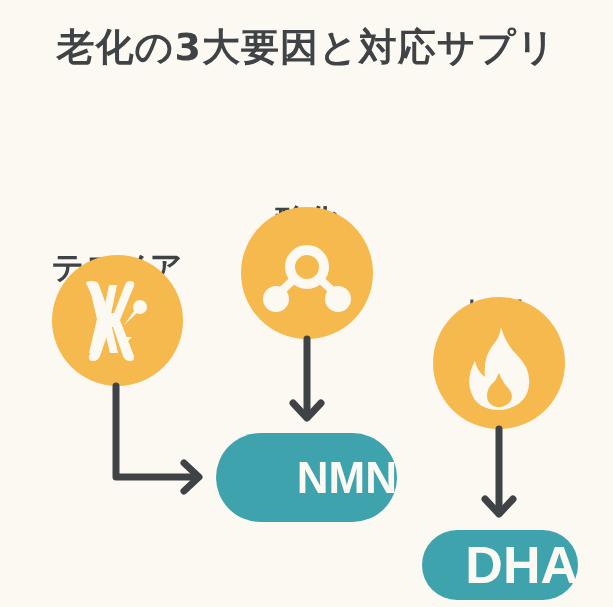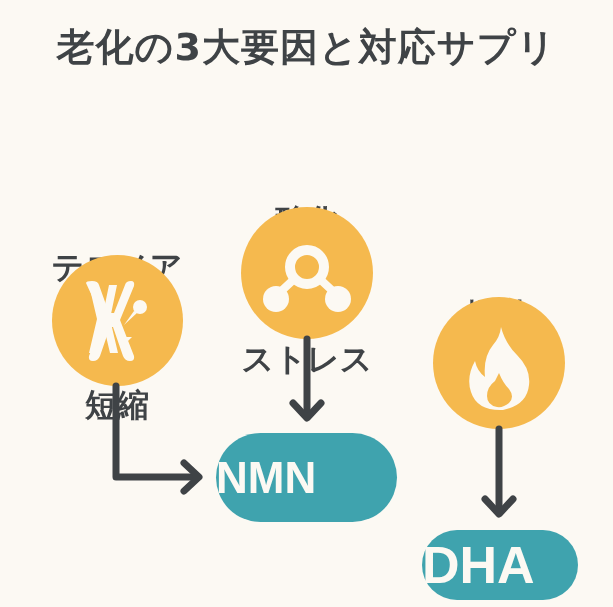--- a/index.html
+++ b/index.html
@@ -1,45 +1,43 @@
 <!DOCTYPE html>
 <html><head>
 <meta charset="utf-8">
 <style>
   html,body{margin:0;padding:0;}
   body{width:613px;height:607px;background:#fcf9f3;position:relative;overflow:hidden;font-family:"DejaVu Sans","Liberation Sans",sans-serif;color:#3f4346;}
   .title{position:absolute;left:0;top:22px;width:613px;text-align:center;font-size:38px;font-weight:bold;letter-spacing:1px;}
   .label{position:absolute;text-align:center;font-size:32px;font-weight:bold;line-height:46px;white-space:pre;}
   .circle{position:absolute;border-radius:50%;background:#f5b94e;}
-  .pill{position:absolute;border-radius:999px;background:#3fa3ae;color:#fcf9f3;font-family:"Liberation Sans",sans-serif;font-weight:bold;display:flex;align-items:center;justify-content:flex-start;}
+  .pill{position:absolute;border-radius:999px;background:#3fa3ae;color:#fcf9f3;font-family:"Liberation Sans",sans-serif;font-weight:bold;display:flex;align-items:center;justify-content:flex-end;}
   svg.arrows{position:absolute;left:0;top:0;}
   .icon{position:absolute;left:0;top:0;width:100%;height:100%;}
 </style>
 </head>
 <body>
 
 <div class="title">老化の3大要因と対応サプリ</div>
 
 <div class="label" style="left:37px;top:152px;width:160px;">
   <div>テロメア</div>
-  <div>短縮</div>
 </div>
 <div class="circle" style="left:52px;top:255px;width:131px;height:131px;">
   <svg class="icon" viewBox="0 0 131 131">
     <path d="M37 30 L45 30 L58 62 L45 98 L37 98 L45 64 Z M57 30 L65 30 L58 64 L66 98 L58 98 L50 64 Z" fill="#fcf9f3"></path>
     <path d="M34 28 Q34 26 40 26 Q46 26 47 30 L57 58 L62 58 L73 30 Q74 26 79 26 Q83 26 82 31 L68 65 L82 101 Q83 106 78 106 Q73 106 71 101 L61 72 L58 72 L48 101 Q46 106 41 106 Q36 106 37 101 L51 65 Z" fill="#fcf9f3"></path>
     <circle cx="88" cy="52" r="7" fill="#fcf9f3"></circle>
     <path d="M82 56 L72 70 L86 57 Z" fill="#fcf9f3"></path>
     <path d="M72 82 L80 82 L76 86 Z" fill="#fcf9f3"></path>
   </svg>
 </div>
 
 <div class="label" style="left:226px;top:106px;width:162px;">
   <div>酸化</div>
-  <div>ストレス</div>
 </div>
 <div class="circle" style="left:241px;top:207px;width:132px;height:132px;">
   <svg class="icon" viewBox="0 0 132 132">
     <line x1="50" y1="75" x2="36" y2="88" stroke="#fcf9f3" stroke-width="8" stroke-linecap="round"></line>
     <line x1="82" y1="75" x2="96" y2="88" stroke="#fcf9f3" stroke-width="8" stroke-linecap="round"></line>
     <circle cx="66" cy="60" r="17" fill="none" stroke="#fcf9f3" stroke-width="10"></circle>
     <circle cx="35" cy="92" r="13" fill="#fcf9f3"></circle>
     <circle cx="97" cy="92" r="13" fill="#fcf9f3"></circle>
   </svg>
 </div>

